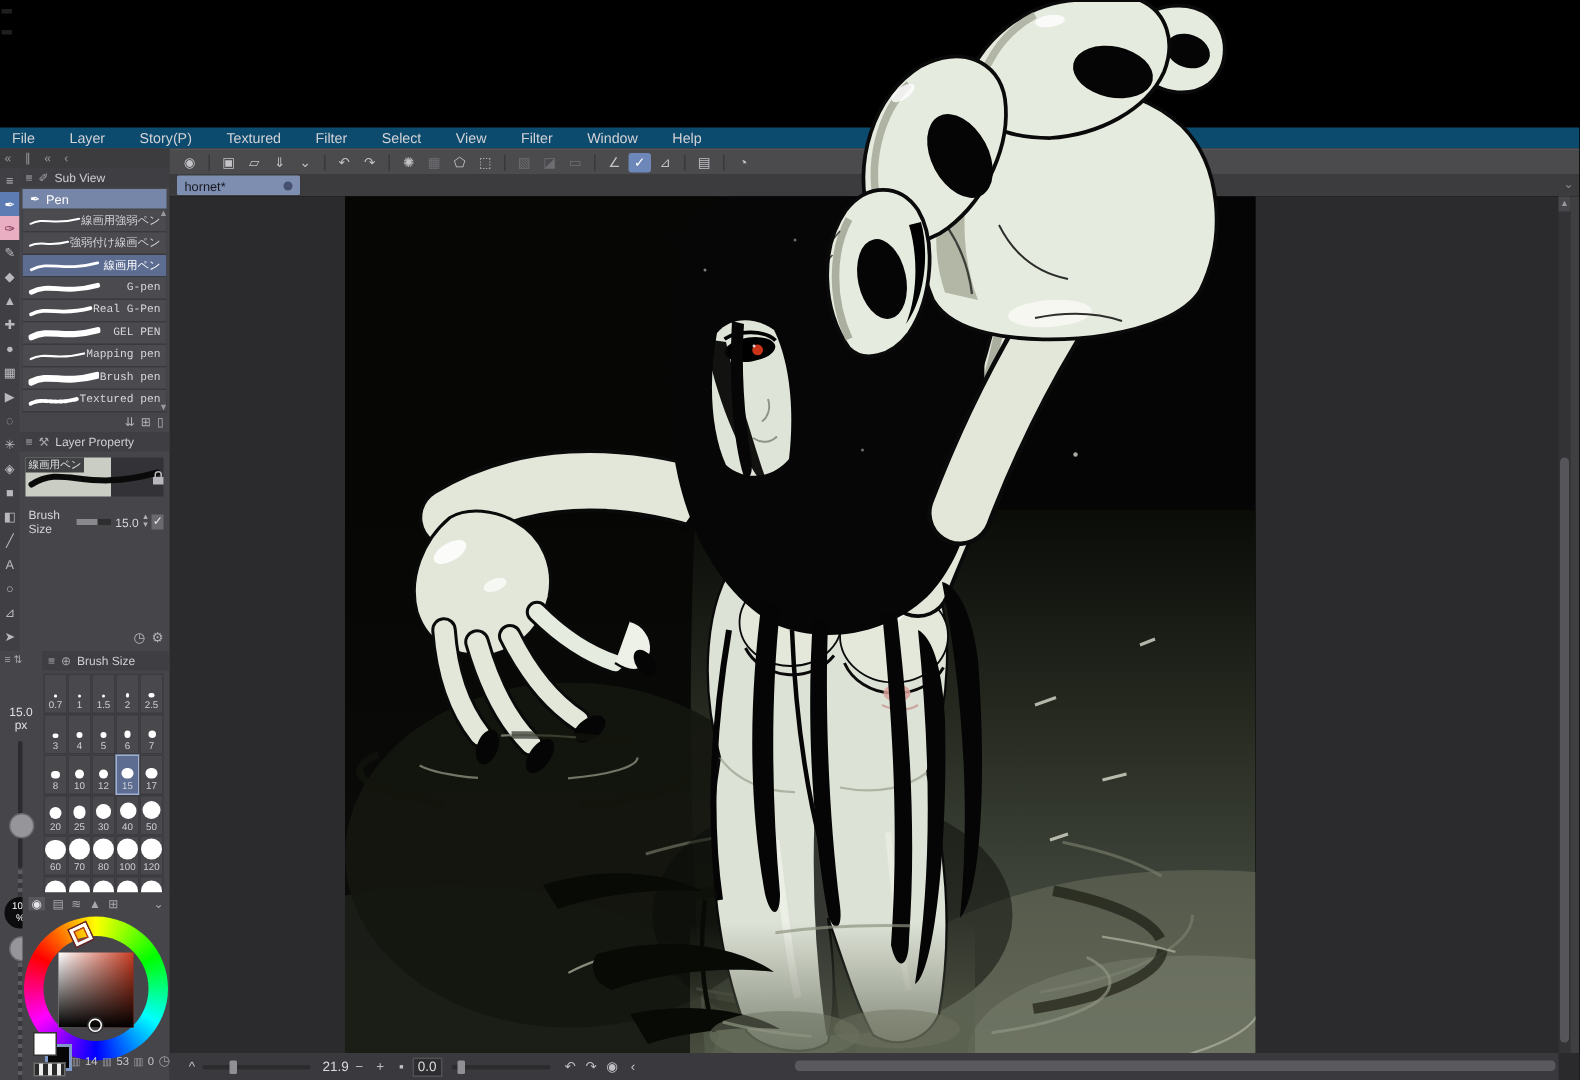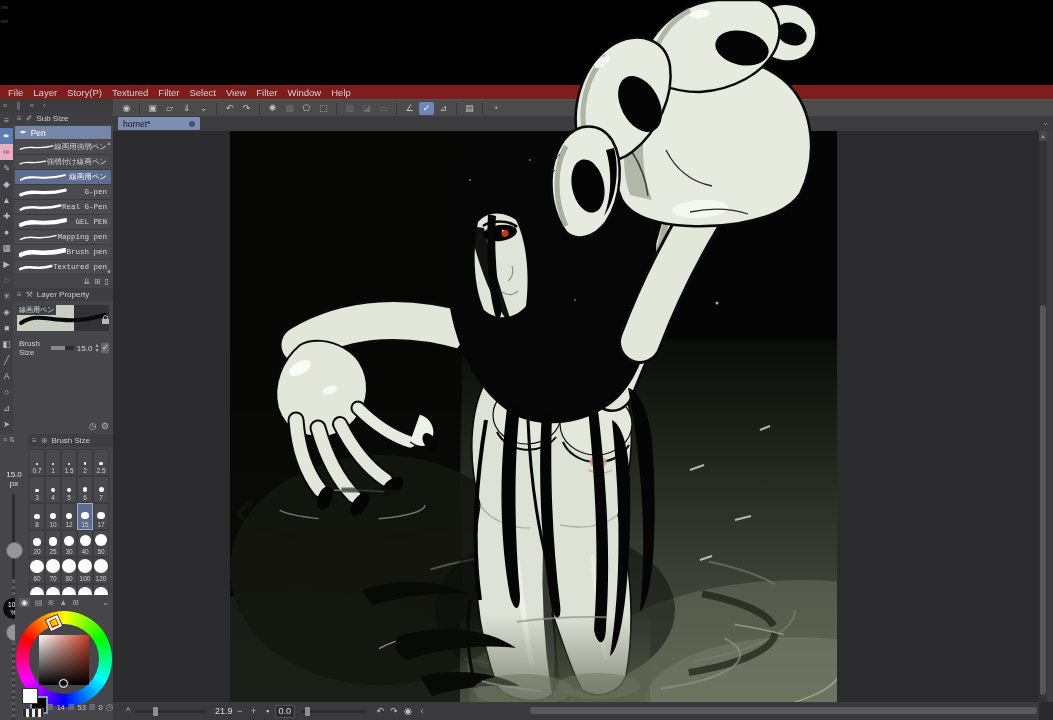--- a/index.html
+++ b/index.html
@@ -1,21 +1,21 @@
 <!DOCTYPE html>
 <html><head>
 <meta charset="utf-8">
 <style>
   html,body{margin:0;padding:0;background:#000;width:1053px;height:720px;overflow:hidden;
     font-family:"Liberation Sans","DejaVu Sans",sans-serif;-webkit-font-smoothing:antialiased;}
   #app{position:relative;width:1053px;height:720px;background:#000;}
   .abs{position:absolute;}
   
-  #menubar{left:0;top:85px;width:1053px;height:14px;background:#7f1d1d;color:#d2d2d6;font-size:9.5px;
-    display:flex;align-items:center;gap:10px;padding-left:8px;box-sizing:border-box;}
+  #menubar{left:0;top:85px;width:1053px;height:14px;background:#0c4a6e;color:#d2d2d6;font-size:9.5px;
+    display:flex;align-items:center;gap:23px;padding-left:8px;box-sizing:border-box;}
   #menubar .mi{cursor:default;}
   #toolbar{left:0;top:99px;width:1053px;height:17px;background:#4b4b4e;border-top:1px solid #565659;
     display:flex;align-items:center;padding-left:118px;box-sizing:border-box;color:#c3c3c7;}
   .tbi{width:15px;height:13px;line-height:13px;text-align:center;font-size:9px;margin:0 1px;border-radius:2px;}
   .tbi.sel{background:#6d87b8;color:#fff;}
   .tbi.dis{color:#6e6e72;}
   .tsep{width:1px;height:11px;background:#39393c;margin:0 4px;}
   #tabbar{left:113px;top:116px;width:940px;height:15px;background:#3c3c3f;}
   #tab{left:5px;top:1px;width:82px;height:13px;background:#7e8eb0;color:#15151f;font-size:8.5px;
     display:flex;align-items:center;padding:0 5px;box-sizing:border-box;border-radius:1px;}
@@ -219,21 +219,21 @@
         <span class="tool ">✥</span>
       </div>
     <div id="strip-fg" class="abs"></div>
     <div id="strip-bg" class="abs"></div>
     <div id="strip-tr" class="abs"></div>
 
     <div id="subtool" class="panel abs">
       <div class="phead">
         <span class="hicon">≡</span>
         <span class="hicon">✐</span>
-        <span>Sub Size</span>
+        <span>Sub View</span>
       </div>
       <div id="pen-group">
         <span style="font-size:8px;">✒</span>
         <span>Pen</span>
       </div>
       <div id="pen-list">
           <div class="pen-row ">
      <svg width="48" height="11" viewBox="0 0 52 11">
        <path d="M2 8 C16 1 24 10 50 3" stroke="#fff" stroke-width="2" fill="none" stroke-linecap="round"></path>
             </svg>

